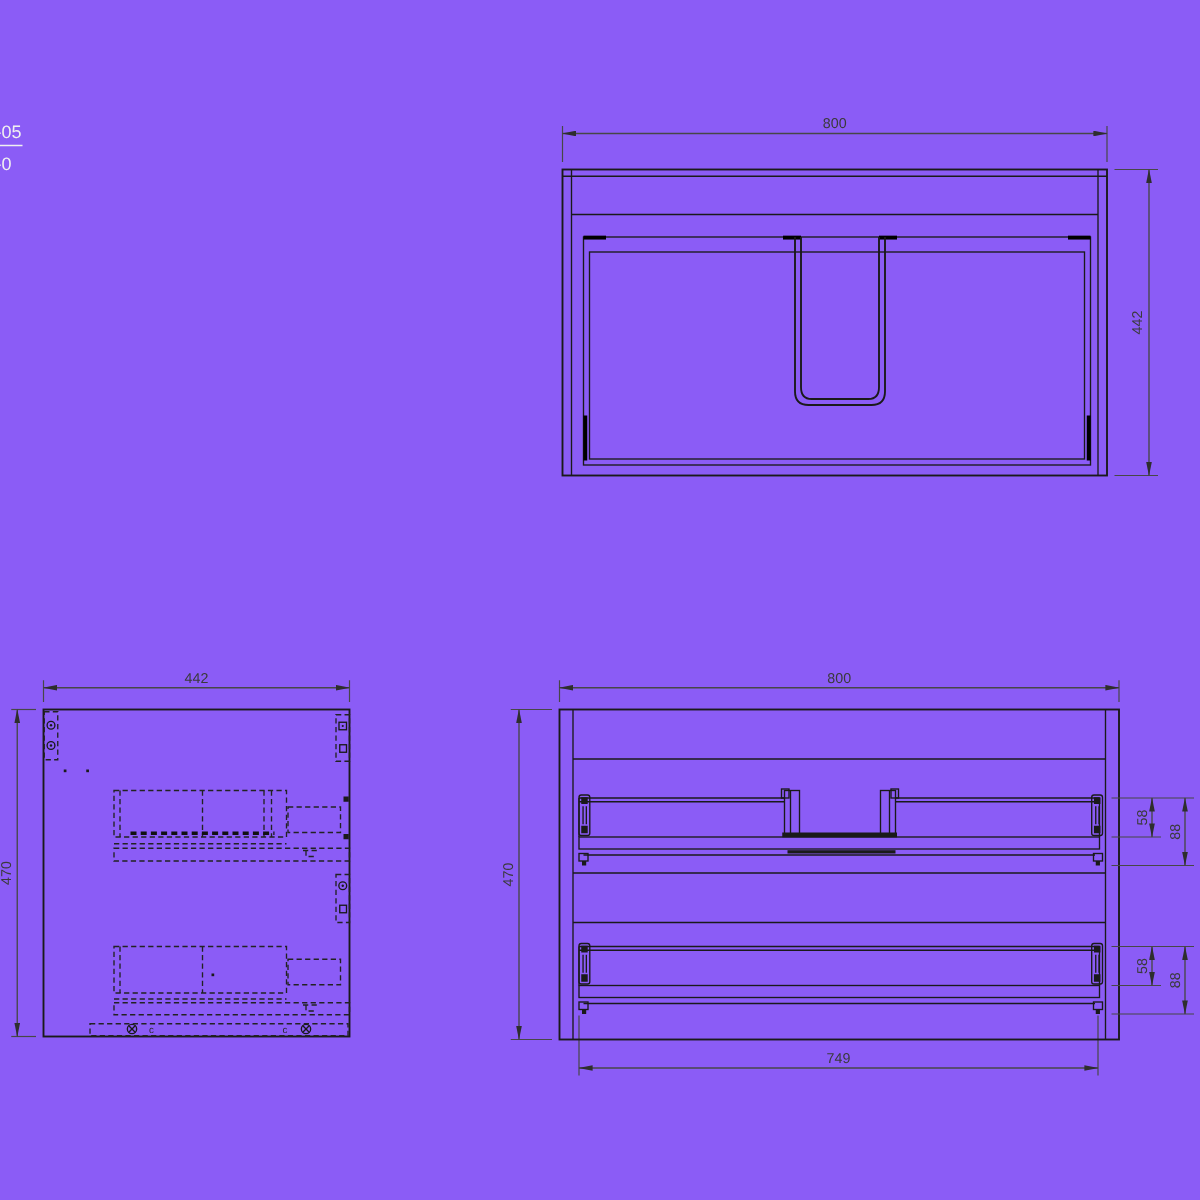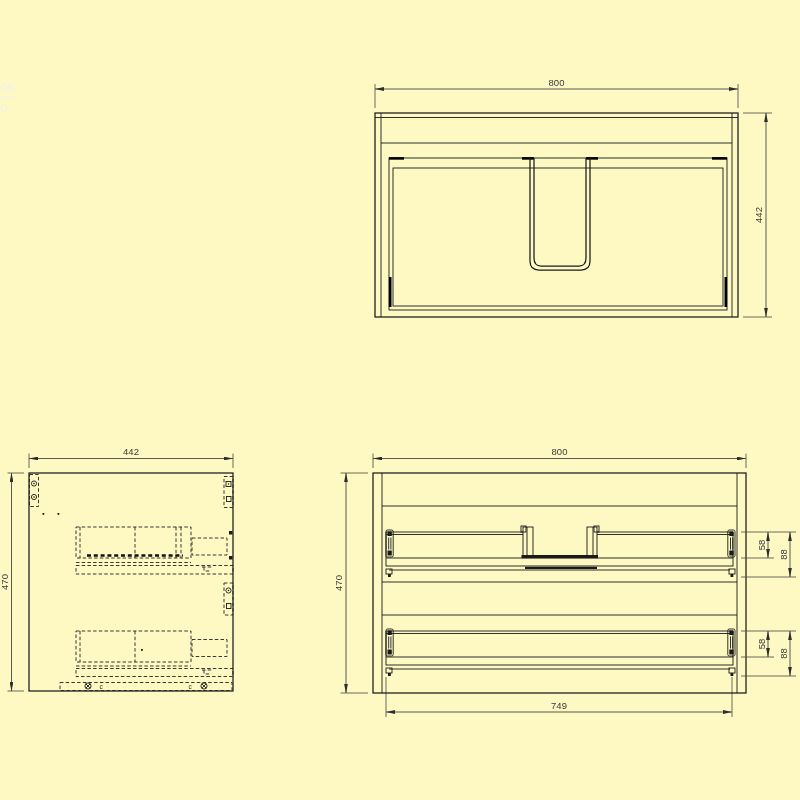--- a/index.html
+++ b/index.html
@@ -1,16 +1,16 @@
 <!DOCTYPE html>
 <html><head>
 <meta charset="utf-8">
 <style>
   html,body{margin:0;padding:0;background:#ffffff;}
-  .canvas{position:relative;width:800px;height:800px;background:#fef9c3;overflow:hidden;}
+  .canvas{position:relative;width:800px;height:800px;background:#8b5cf6;overflow:hidden;}
   svg{display:block;}
   .o  {stroke:#1a1a1a;stroke-width:1.25;fill:none;}
   .o2 {stroke:#1a1a1a;stroke-width:0.9;fill:none;}
   .f  {fill:#1a1a1a;stroke:none;}
   .d  {stroke:#222222;stroke-width:0.9;fill:none;stroke-dasharray:3.5 2.2;}
   .dt {stroke:#111111;stroke-width:2.4;fill:none;stroke-dasharray:4 2.8;}
   .x  {stroke:#474747;stroke-width:0.8;fill:none;}
   .dl {stroke:#474747;stroke-width:0.9;fill:none;marker-start:url(#arr);marker-end:url(#arr);}
   .tick{stroke:#000000;stroke-width:2.6;fill:none;}
   text{font-family:"Liberation Sans",sans-serif;font-size:9.5px;fill:#3a3a3a;}

